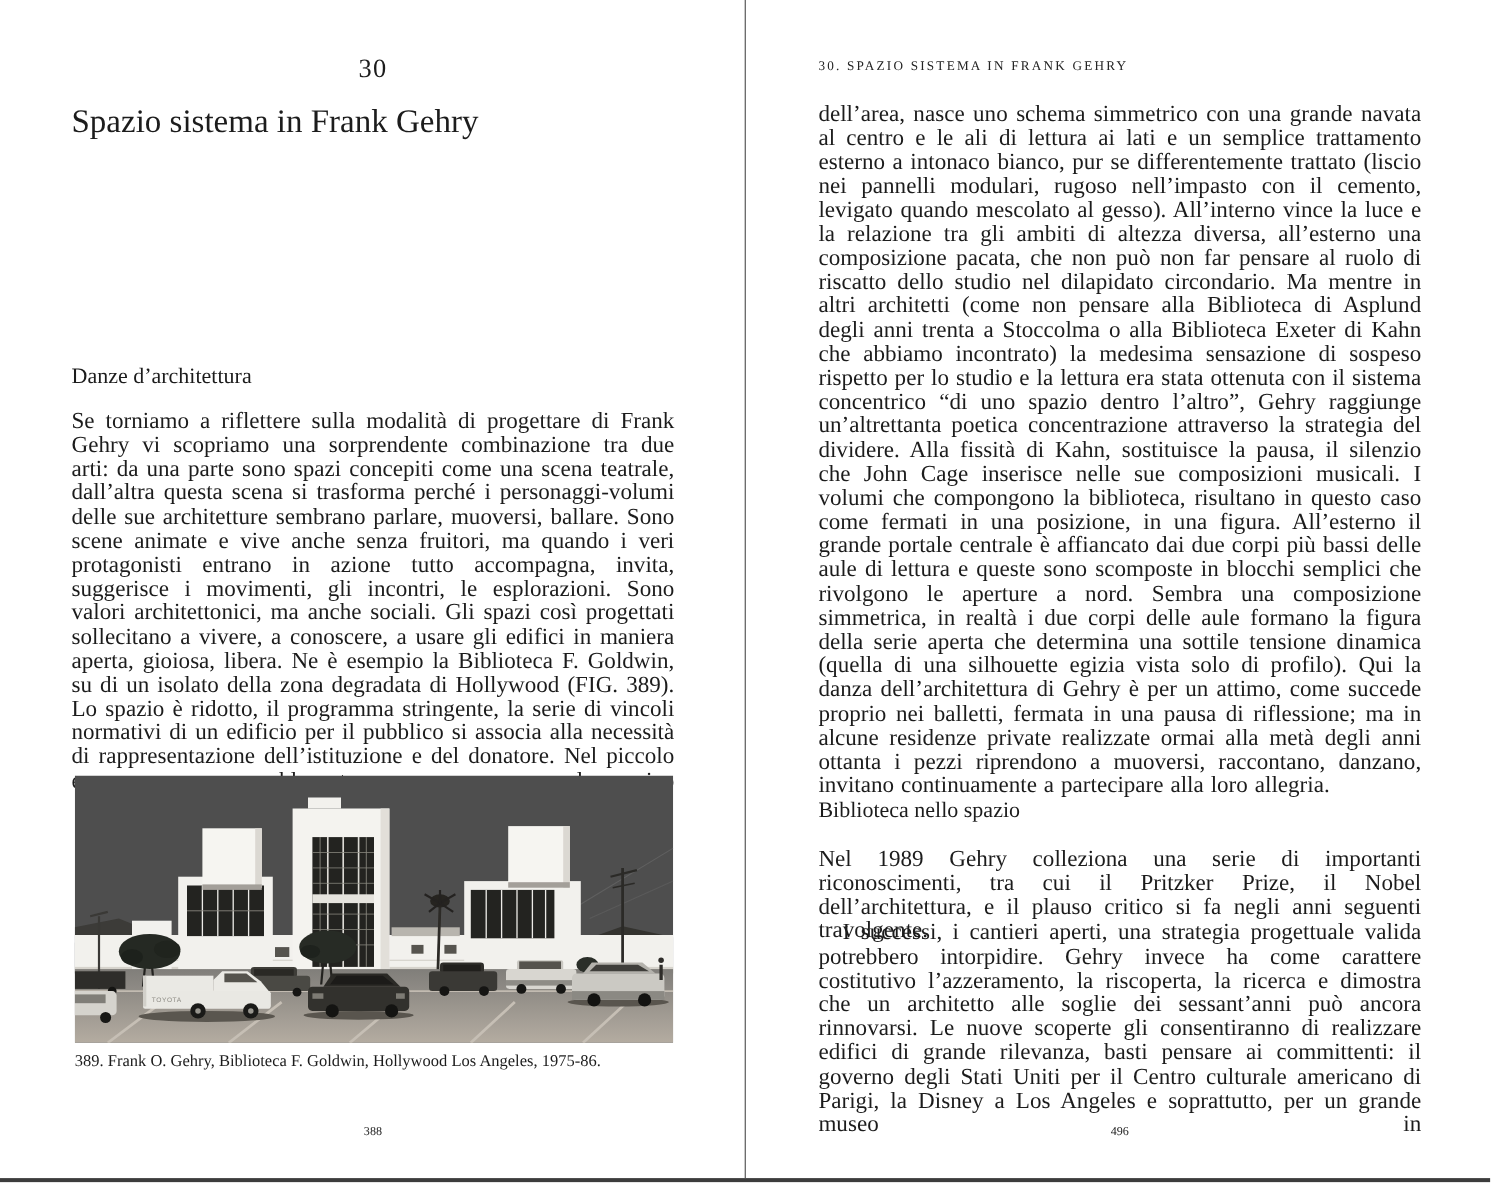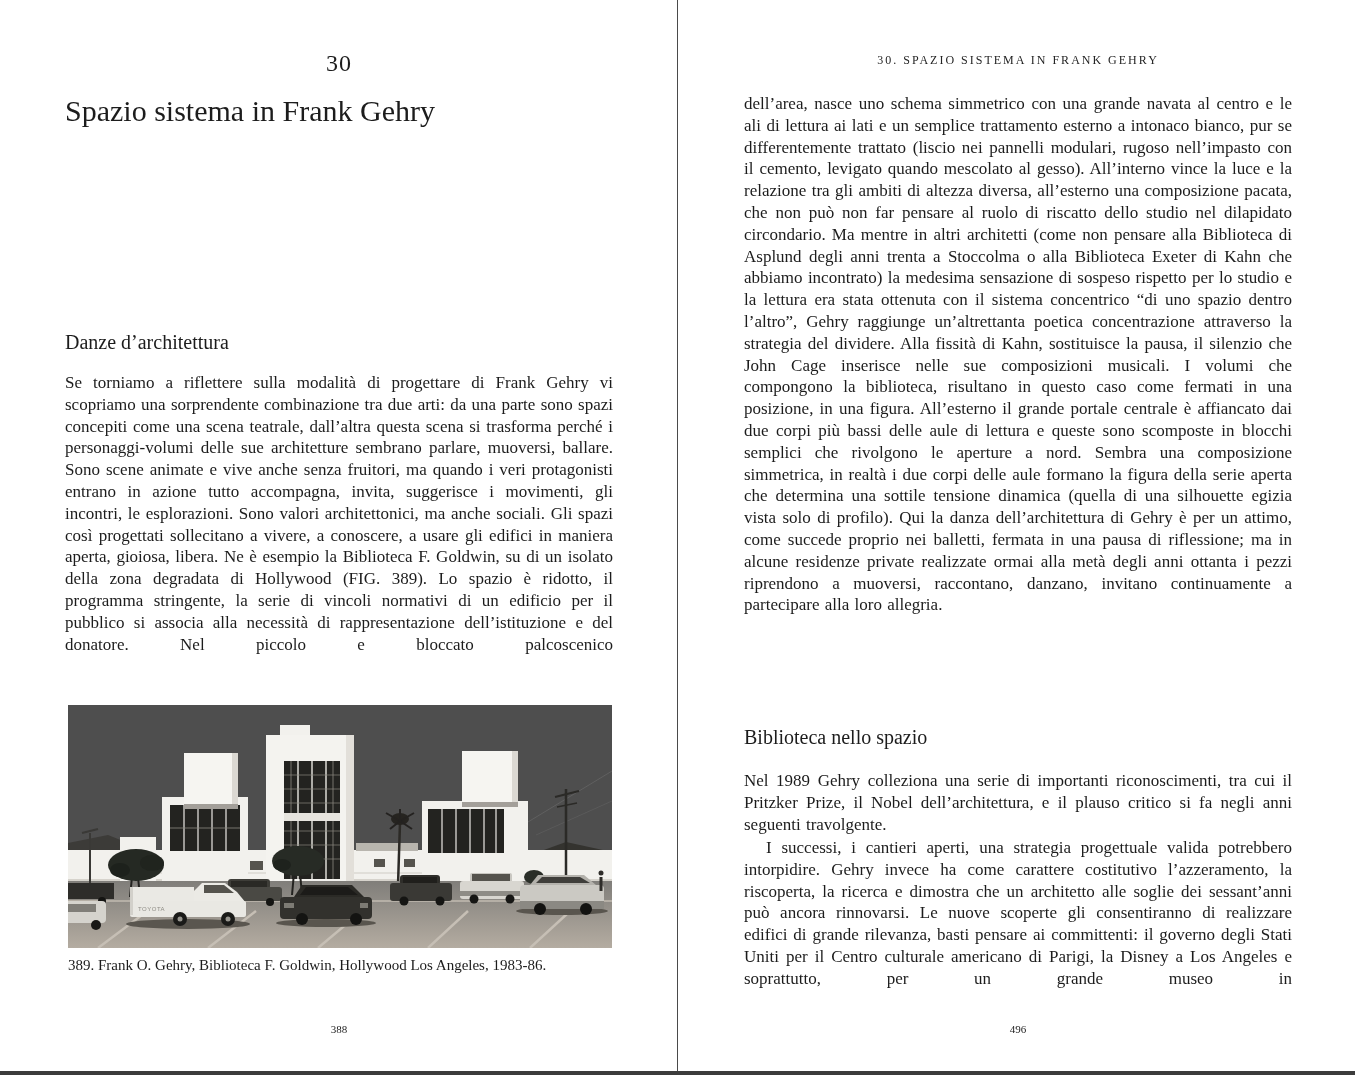--- a/index.html
+++ b/index.html
@@ -11,29 +11,29 @@
   .page{position:absolute;top:0;width:548px;height:1075px;}
   .page-left{left:65px;}
   .page-right{left:744px;}
   .abs{position:absolute;}
   .chapter-number{top:50px;left:0;width:100%;text-align:center;font-size:24px;letter-spacing:1px;}
   .chapter-title{top:94px;left:0;width:100%;text-align:left;font-size:30px;}
   .section-heading{left:0;width:100%;text-align:left;font-size:20px;}
   .heading-danze{top:331px;}
   .heading-traiettorie{top:726px;}
   .body-text{
-    left:0;width:548px;font-size:17px;line-height:21.8px;
+    left:0;width:548px;font-size:21px;line-height:21.8px;
     text-align:justify;word-spacing:1px;
   }
   .cont{text-align-last:justify;}
   .para-left{top:372px;}
   .para-r1{top:93px;}
   .para-r2{top:770px;}
   .para-r3{top:837px;text-indent:22px;}
-  .running-head{top:53px;left:0;width:100%;text-align:center;font-size:12px;letter-spacing:2px;color:#242424;}
+  .running-head{top:53px;left:0;width:100%;text-align:left;font-size:12px;letter-spacing:2px;color:#242424;}
   .figure-photo{top:705px;left:3px;width:544px;height:243px;display:block;}
   .figure-caption{top:957px;left:3px;width:545px;font-size:15px;}
   .page-number{top:1023px;left:0;width:100%;text-align:center;font-size:11px;}
   .page-divider{position:absolute;left:677px;top:0;width:1px;height:1071px;background:#4a4a4a;}
   .bottom-bar{position:absolute;left:0;top:1071px;width:1355px;height:4px;background:#3c3c3c;}
   svg text{font-family:"Liberation Sans","DejaVu Sans",sans-serif;}
 </style>
 </head>
 <body>
 
@@ -218,21 +218,21 @@
         <circle cx="472" cy="204" r="6" fill="#131311"></circle>
         <circle cx="518" cy="204" r="6" fill="#131311"></circle>
       </g>
 
       <g>
         <line x1="533" y1="172" x2="533" y2="186" stroke="#2e2c29" stroke-width="3"></line>
         <circle cx="533" cy="168" r="2.5" fill="#2e2c29"></circle>
       </g>
     </svg>
 
-    <div class="abs figure-caption">389. Frank O. Gehry, Biblioteca F. Goldwin, Hollywood Los Angeles, 1983-86.</div>
+    <div class="abs figure-caption">389. Frank O. Gehry, Biblioteca F. Goldwin, Hollywood Los Angeles, 1975-86.</div>
     <div class="abs page-number">388</div>
   </div>
 
   <div class="page page-right">
     <div class="abs running-head">30. SPAZIO SISTEMA IN FRANK GEHRY</div>
     <div class="abs body-text para-r1">dell’area, nasce uno schema simmetrico con una grande navata al centro e le ali di lettura ai lati e un semplice trattamento esterno a intonaco bianco, pur se differentemente trattato (liscio nei pannelli modulari, rugoso nell’impasto con il cemento, levigato quando mescolato al gesso). All’interno vince la luce e la relazione tra gli ambiti di altezza diversa, all’esterno una composizione pacata, che non può non far pensare al ruolo di riscatto dello studio nel dilapidato circondario. Ma mentre in altri architetti (come non pensare alla Biblioteca di Asplund degli anni trenta a Stoccolma o alla Biblioteca Exeter di Kahn che abbiamo incontrato) la medesima sensazione di sospeso rispetto per lo studio e la lettura era stata ottenuta con il sistema concentrico “di uno spazio dentro l’altro”, Gehry raggiunge un’altrettanta poetica concentrazione attraverso la strategia del dividere. Alla fissità di Kahn, sostituisce la pausa, il silenzio che John Cage inserisce nelle sue composizioni musicali. I volumi che compongono la biblioteca, risultano in questo caso come fermati in una posizione, in una figura. All’esterno il grande portale centrale è affiancato dai due corpi più bassi delle aule di lettura e queste sono scomposte in blocchi semplici che rivolgono le aperture a nord. Sembra una composizione simmetrica, in realtà i due corpi delle aule formano la figura della serie aperta che determina una sottile tensione dinamica (quella di una silhouette egizia vista solo di profilo). Qui la danza dell’architettura di Gehry è per un attimo, come succede proprio nei balletti, fermata in una pausa di riflessione; ma in alcune residenze private realizzate ormai alla metà degli anni ottanta i pezzi riprendono a muoversi, raccontano, danzano, invitano continuamente a partecipare alla loro allegria.</div>
     <div class="abs section-heading heading-traiettorie">Biblioteca nello spazio</div>
     <div class="abs body-text para-r2">Nel 1989 Gehry colleziona una serie di importanti riconoscimenti, tra cui il Pritzker Prize, il Nobel dell’architettura, e il plauso critico si fa negli anni seguenti travolgente.</div>
     <div class="abs body-text cont para-r3">I successi, i cantieri aperti, una strategia progettuale valida potrebbero intorpidire. Gehry invece ha come carattere costitutivo l’azzeramento, la riscoperta, la ricerca e dimostra che un architetto alle soglie dei sessant’anni può ancora rinnovarsi. Le nuove scoperte gli consentiranno di realizzare edifici di grande rilevanza, basti pensare ai committenti: il governo degli Stati Uniti per il Centro culturale americano di Parigi, la Disney a Los Angeles e soprattutto, per un grande museo in</div>
     <div class="abs page-number">496</div>

